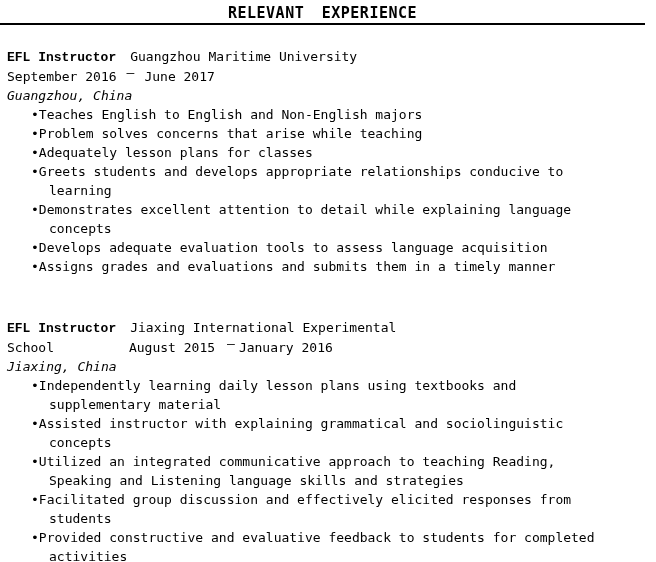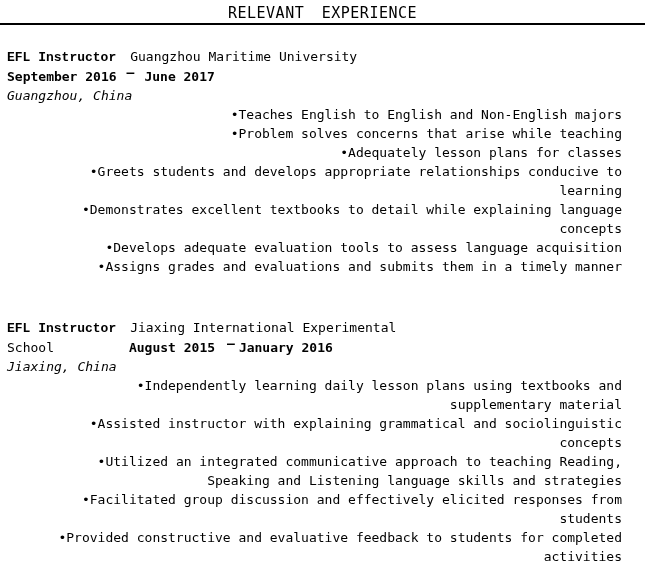--- a/index.html
+++ b/index.html
@@ -15,49 +15,48 @@
     font-size: 13px;
     line-height: 19px;
     color: #000000;
   }
   .page {
     padding: 5px 0 0 7px;
     width: 649px;
   }
   .section-heading {
     font-size: 15px;
-    font-weight: normal;
+    font-weight: bold;
     text-align: center;
     letter-spacing: 0.5px;
     word-spacing: 8px;
     line-height: 17px;
     padding-bottom: 1px;
     margin: 0 0 0 -7px;
     width: 645px;
     border-bottom: 2px solid #000000;
   }
   .job-1 { margin-top: 22px; }
   .job-2 { margin-top: 42px; }
   .job-line { white-space: nowrap; }
   .job-title { font-weight: bold; font-family: Liberation Mono, monospace; }
   .employer { margin-left: 14px; }
-  .dates { font-weight: bold; }
+  .dates { font-weight: normal; }
   .dates-inline { margin-left: 75px; }
   .date-sep {
     display: inline-block;
     transform: translateY(-4px);
   }
   .sep-a { margin: 0 10px; }
   .sep-b { margin: 0 4px 0 12px; }
   .location { font-style: italic; }
   ul.bullets {
     margin: 0;
     padding: 0;
     list-style: none;
-    text-align: right;
   }
   ul.bullets li {
     width: 573px;
     padding-left: 42px;
     text-indent: -18px;
   }
   ul.bullets li::before {
     content: "\2022";
   }
 </style>
@@ -74,21 +73,21 @@
     </div>
     <div class="job-line dates">
       <span>September 2016</span><span class="date-sep sep-a">–</span><span>June 2017</span>
     </div>
     <div class="location">Guangzhou, China</div>
     <ul class="bullets">
       <li>Teaches English to English and Non-English majors</li>
       <li>Problem solves concerns that arise while teaching</li>
       <li>Adequately lesson plans for classes</li>
       <li>Greets students and develops appropriate relationships conducive to learning</li>
-      <li>Demonstrates excellent textbooks to detail while explaining language concepts</li>
+      <li>Demonstrates excellent attention to detail while explaining language concepts</li>
       <li>Develops adequate evaluation tools to assess language acquisition</li>
       <li>Assigns grades and evaluations and submits them in a timely manner</li>
     </ul>
   </section>
 
   <section class="job job-2">
     <div class="job-line">
       <span class="job-title">EFL Instructor</span><span class="employer">Jiaxing International Experimental</span>
     </div>
     <div class="job-line">

